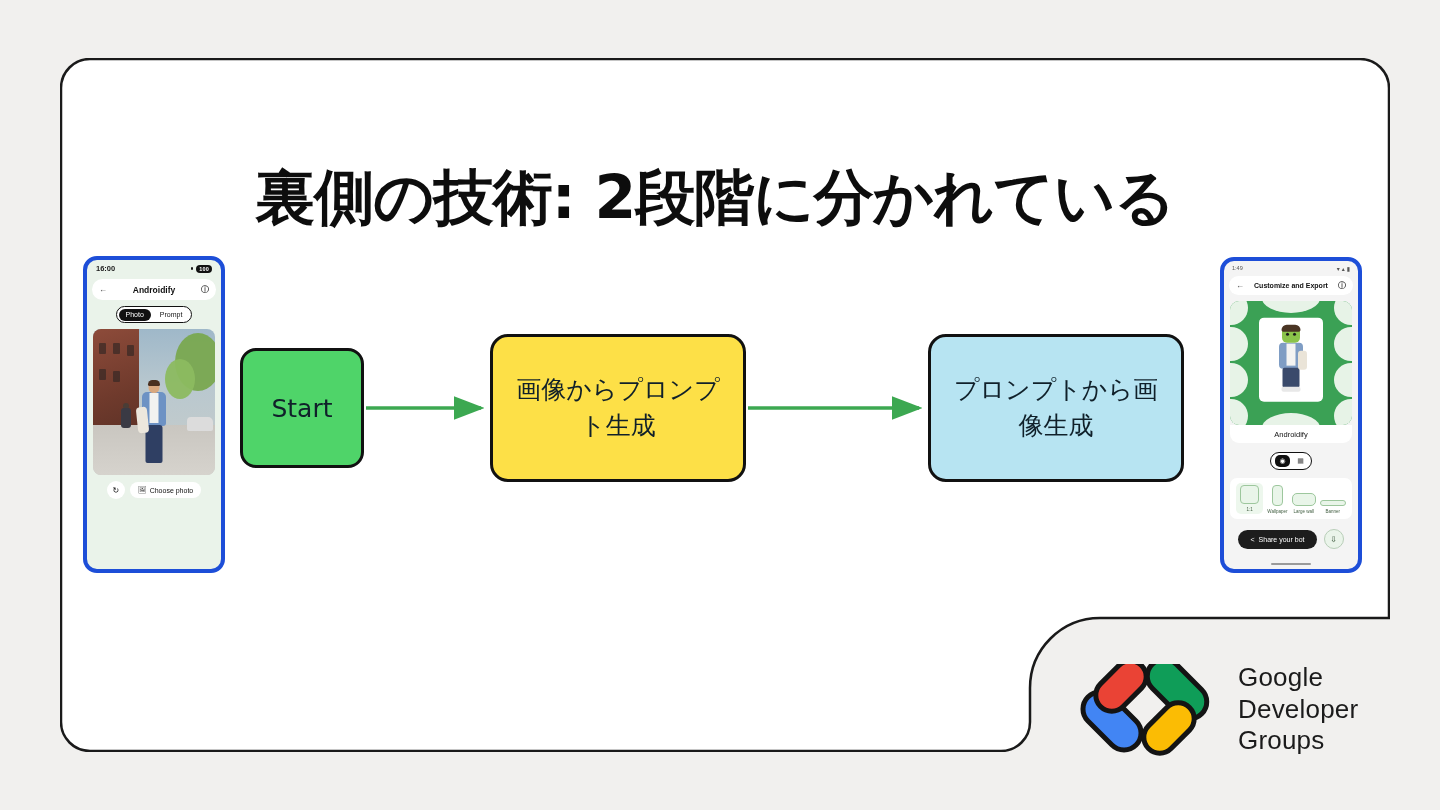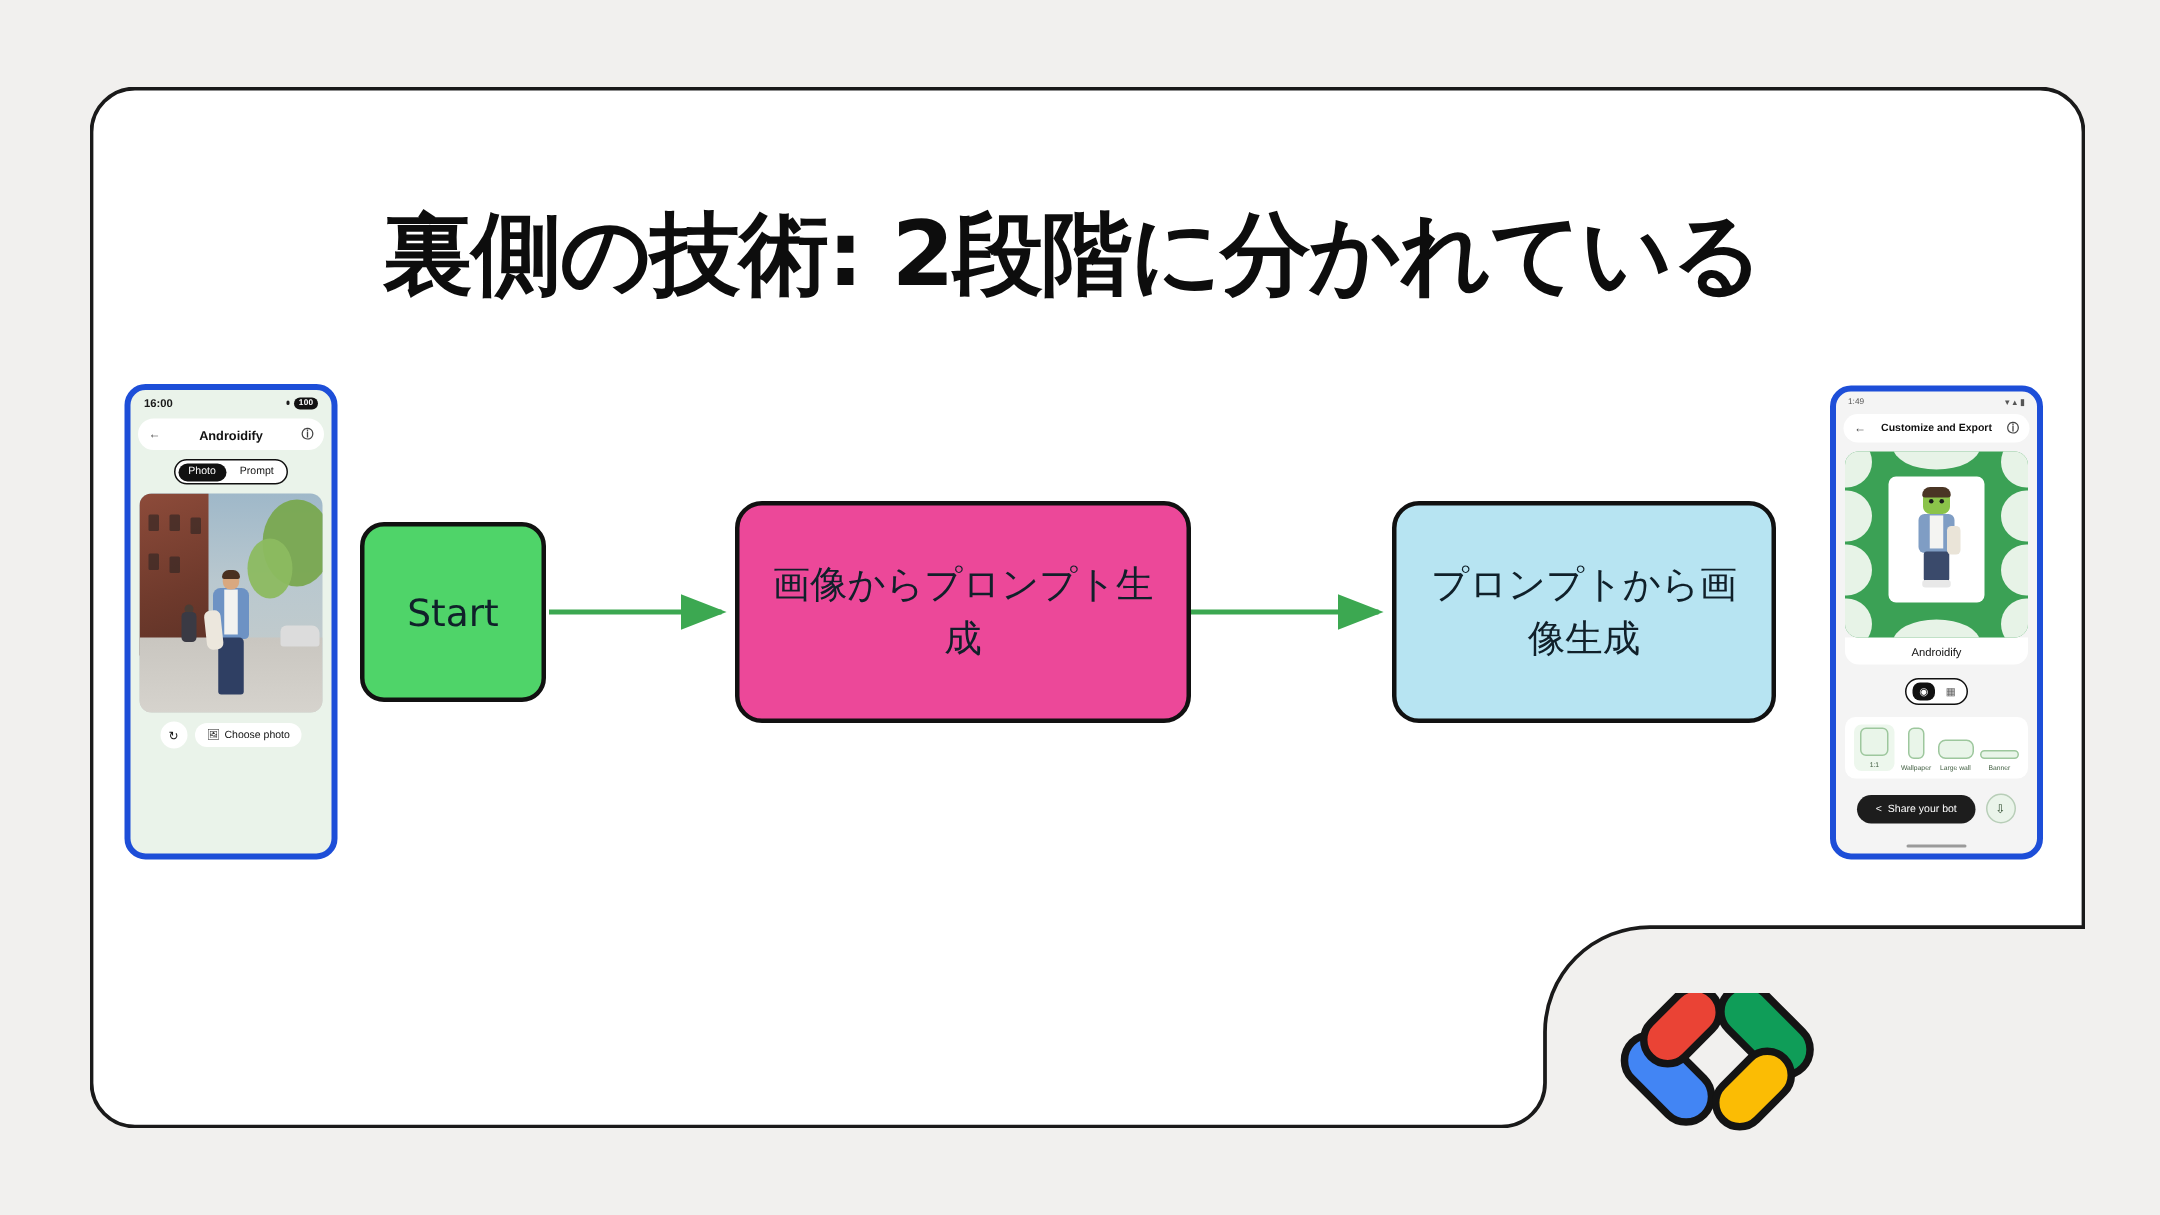--- a/index.html
+++ b/index.html
@@ -11,39 +11,39 @@
   }
   .stage { position: relative; width: 1440px; height: 810px; }
 
   
   .card-wrap { position: absolute; left: 60px; top: 58px; width: 1330px; height: 694px; }
   .card-svg { position: absolute; inset: 0; width: 100%; height: 100%; display: block; }
 
   
   .title {
     position: absolute; left: 60px; top: 58px; width: 1310px;
-    text-align: center; padding-top: 72px;
+    text-align: center; padding-top: 100px;
     font-family: "DejaVu Sans", "Liberation Sans", sans-serif;
     font-size: 60px; font-weight: 700; color: #0d0d0d;
     letter-spacing: -1px; white-space: nowrap;
   }
 
   
   .flow { position: absolute; left: 0; top: 0; width: 1440px; height: 810px; pointer-events: none; }
   .node {
     position: absolute; display: flex; align-items: center; justify-content: center;
     border: 3px solid #111; border-radius: 18px; text-align: center;
     font-family: "DejaVu Sans", "Liberation Sans", sans-serif;
     color: #10202a;
   }
   .node-start {
     left: 240px; top: 348px; width: 124px; height: 120px;
     background: #4FD469; border-radius: 16px; font-size: 25px;
   }
-  .node-a { left: 490px; top: 334px; width: 304px; height: 148px; background: #ec4899; font-size: 25px; line-height: 1.45; }
+  .node-a { left: 490px; top: 334px; width: 256px; height: 148px; background: #fde047; font-size: 25px; line-height: 1.45; }
   .node-b { left: 928px; top: 334px; width: 256px; height: 148px; background: #B7E4F2; font-size: 25px; line-height: 1.45; }
   .node-label { padding: 0 18px; }
 
   
   .phone {
     position: absolute; border-radius: 14px; overflow: hidden;
     border: 4px solid #1d4ed8; background: #EAF3EA;
   }
   .phone-left { left: 83px; top: 256px; width: 142px; height: 317px; }
   .phone-right { left: 1220px; top: 257px; width: 142px; height: 316px; background: #F4F4F4; }
@@ -358,15 +358,20 @@
 
   <div class="gdg">
     <svg width="150" height="92" viewBox="0 0 150 92">
       <g stroke="#141414" stroke-width="5" stroke-linejoin="round">
         <rect x="8" y="40" width="68" height="34" rx="17" transform="rotate(45 42 57)" fill="#4285F4"></rect>
         <rect x="22" y="6" width="58" height="32" rx="16" transform="rotate(-45 51 22)" fill="#EA4335"></rect>
         <rect x="72" y="8" width="70" height="34" rx="17" transform="rotate(45 107 25)" fill="#0F9D58"></rect>
         <rect x="70" y="48" width="58" height="32" rx="16" transform="rotate(-45 99 64)" fill="#FBBC04"></rect>
       </g>
     </svg>
+    <div class="gdg-text">
+      <div>Google</div>
+      <div>Developer</div>
+      <div>Groups</div>
+    </div>
   </div>
 
 </div>
 
 </body></html>

